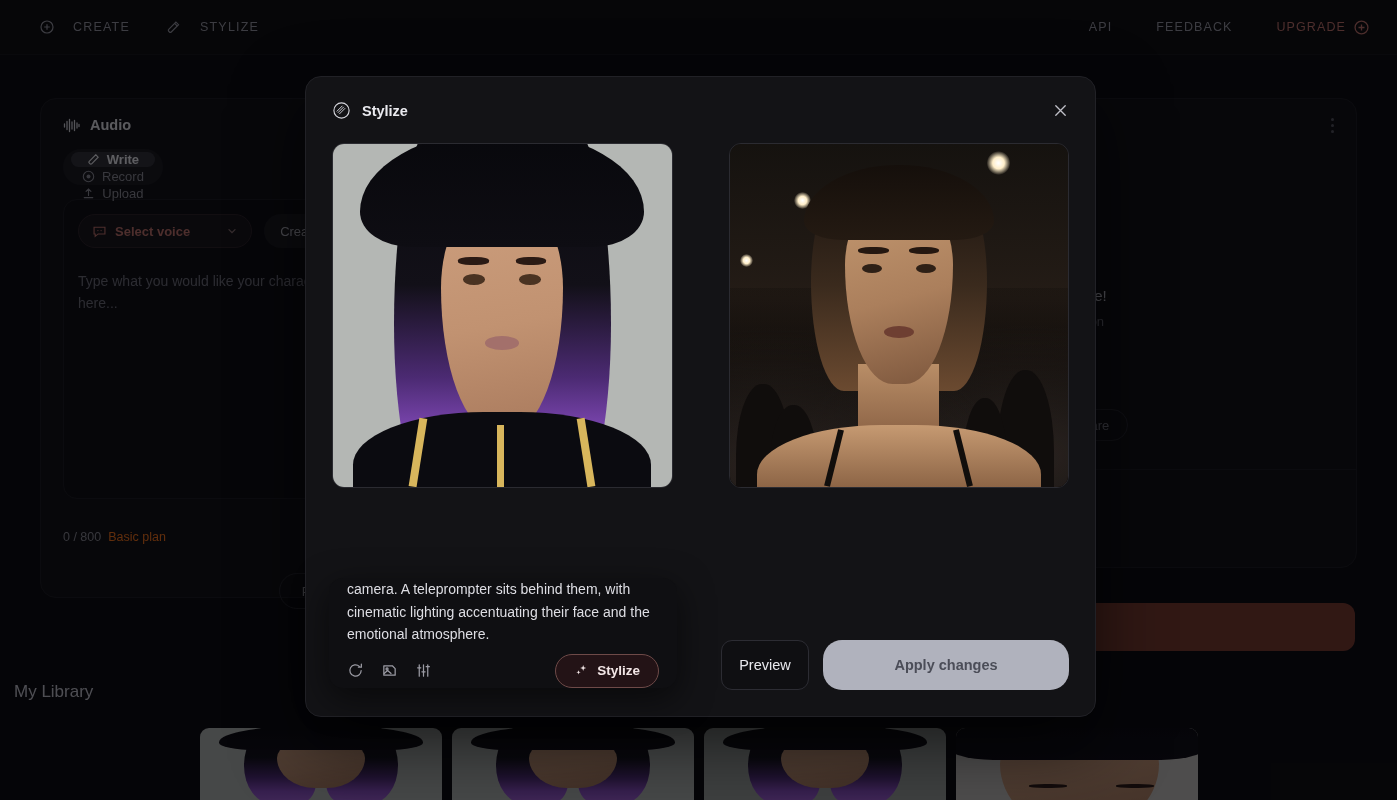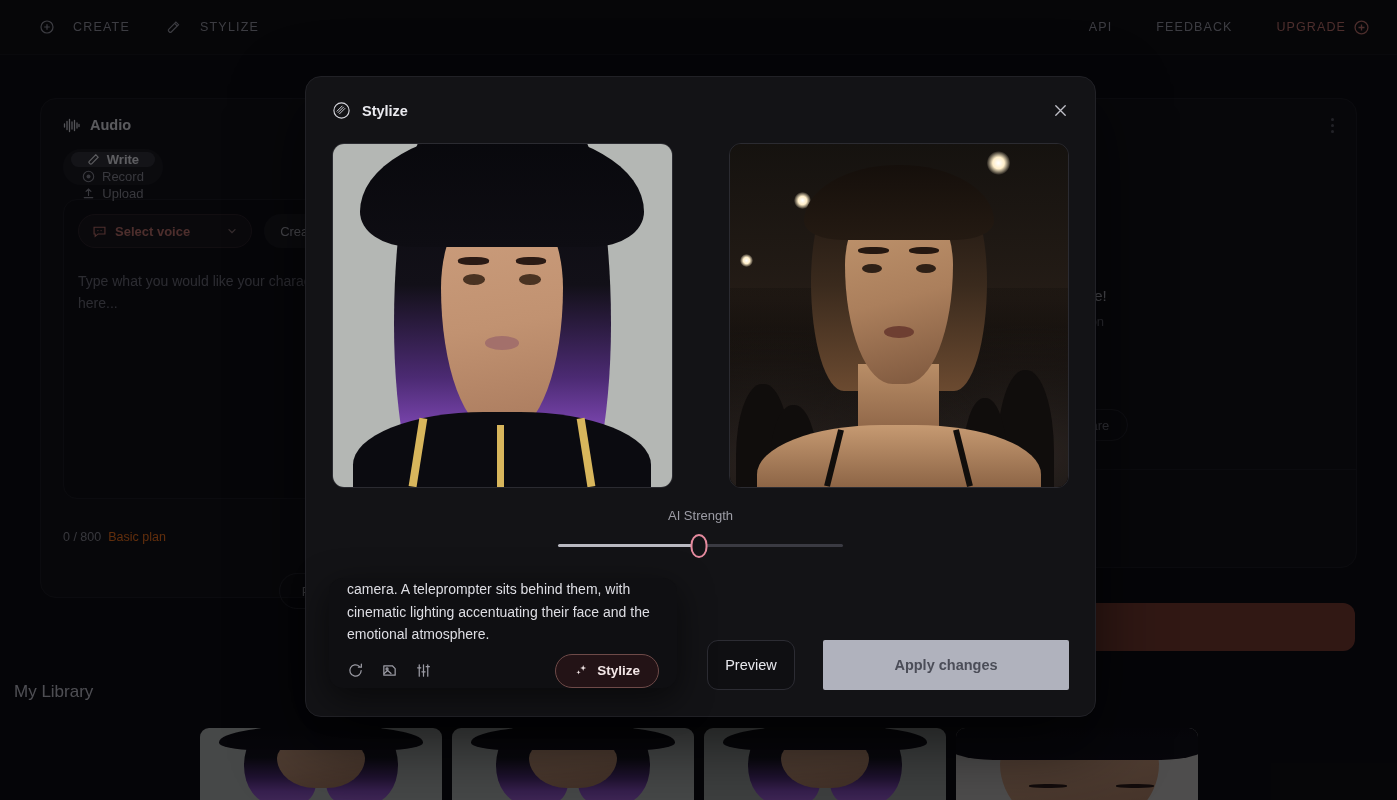--- a/index.html
+++ b/index.html
@@ -203,22 +203,22 @@
     border: 2.5px solid #e58a9e; background: #131316; cursor: grab;
   }
 
   .action-row { position: absolute; left: 0; bottom: 26px; width: 100%; display: flex; justify-content: flex-end;
                 padding-right: 26px; gap: 14px; }
   .btn-cancel {
     width: 88px; height: 50px; border-radius: 11px; border: 1px solid #2c2c33; background: #0f0f12;
     color: #e9e9ee; font-size: 14.5px; cursor: pointer; font-family: inherit;
   }
   .btn-apply {
-    width: 246px; height: 50px; border-radius: 2px; border: none; background: #b0b2bd;
-    color: #4b4d58; font-size: 14.5px; font-weight: 700; cursor: pointer; font-family: inherit; margin-left: 14px;
+    width: 246px; height: 50px; border-radius: 19px; border: none; background: #b0b2bd;
+    color: #4b4d58; font-size: 14.5px; font-weight: 700; cursor: pointer; font-family: inherit;
   }
 
   
   .prompt-card {
     position: absolute; left: 329px; top: 578px; width: 348px; height: 110px;
     background: #0f0f12; border-radius: 14px; padding: 0 18px;
     box-shadow: 0 10px 34px rgba(0,0,0,0.55);
   }
   .prompt-text { font-size: 14px; line-height: 22.5px; color: #dedee4; padding-top: 0; }
   .prompt-foot { display: flex; align-items: center; margin-top: 8px; }
@@ -481,26 +481,20 @@
           <div class="c-eye l"></div>
             <div class="c-eye r"></div>
           <div class="c-lip"></div>
           <div class="c-shoulder"></div>
           <div class="c-strap l"></div>
             <div class="c-strap r"></div>
         </div>
       </div>
     </div>
 
-    <div class="slider-block">
-      <div class="slider-label">AI Strength</div>
-      <div class="slider-track">
-        <div class="slider-thumb"></div>
-      </div>
-    </div>
 
     <div class="action-row">
       <button class="btn-cancel">Preview</button>
       <button class="btn-apply">Apply changes</button>
     </div>
   </div>
 
   <div class="prompt-card">
     <div class="prompt-text">camera. A teleprompter sits behind them, with cinematic lighting accentuating their face and the emotional atmosphere.</div>
     <div class="prompt-foot">

